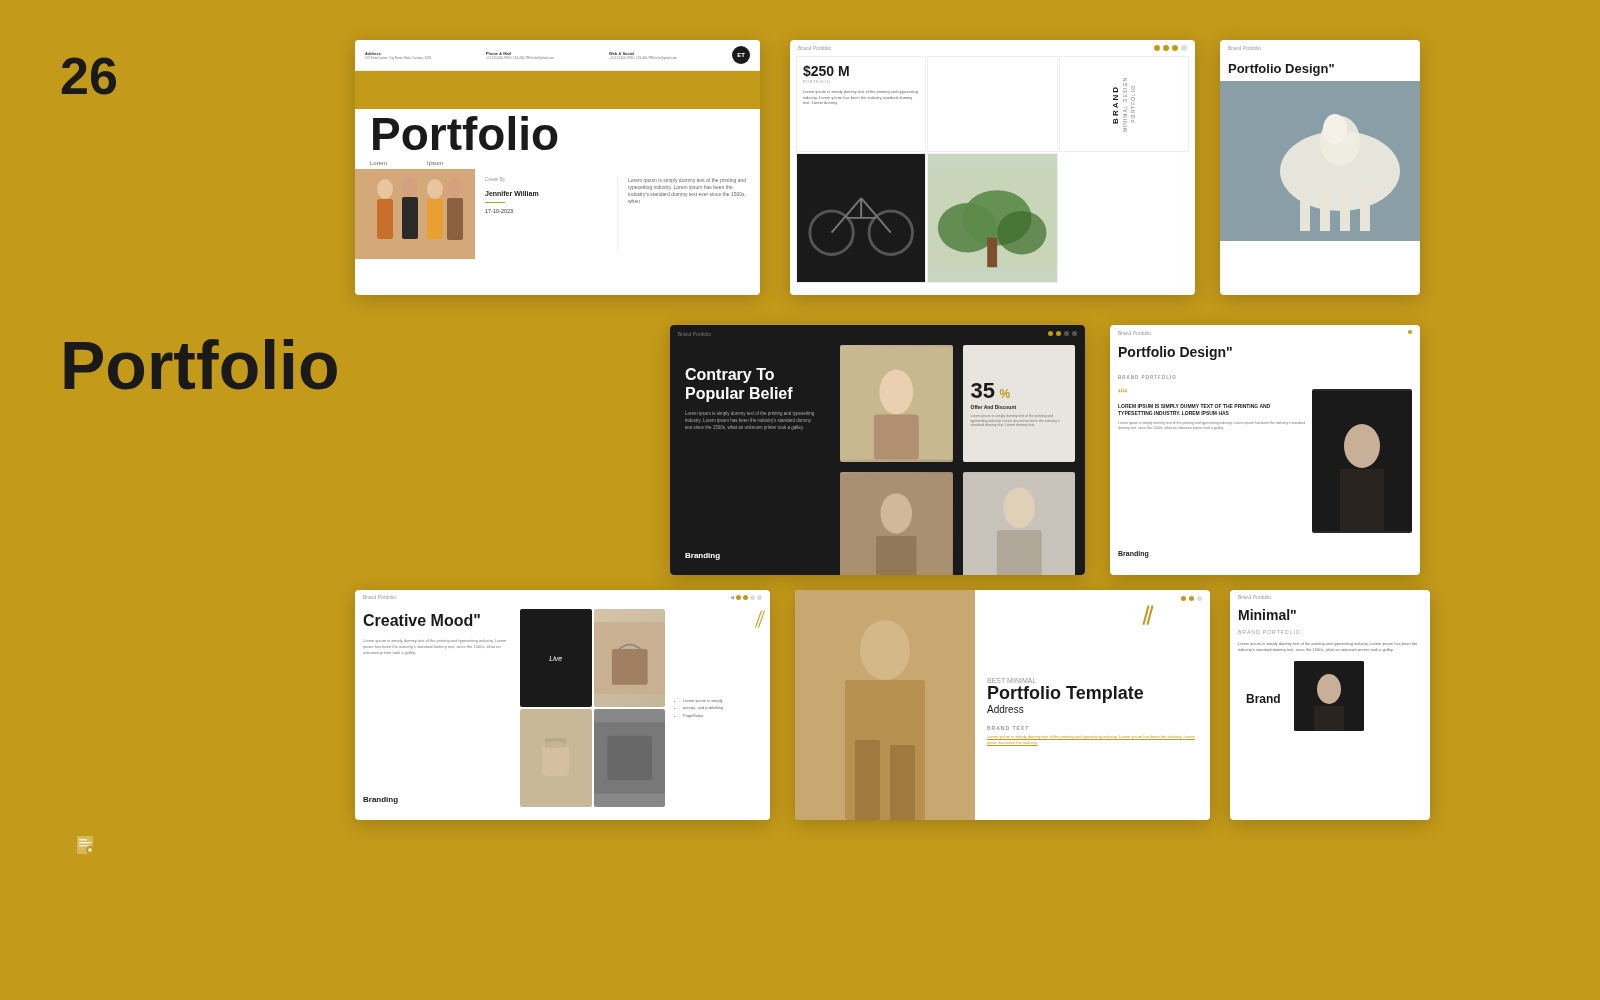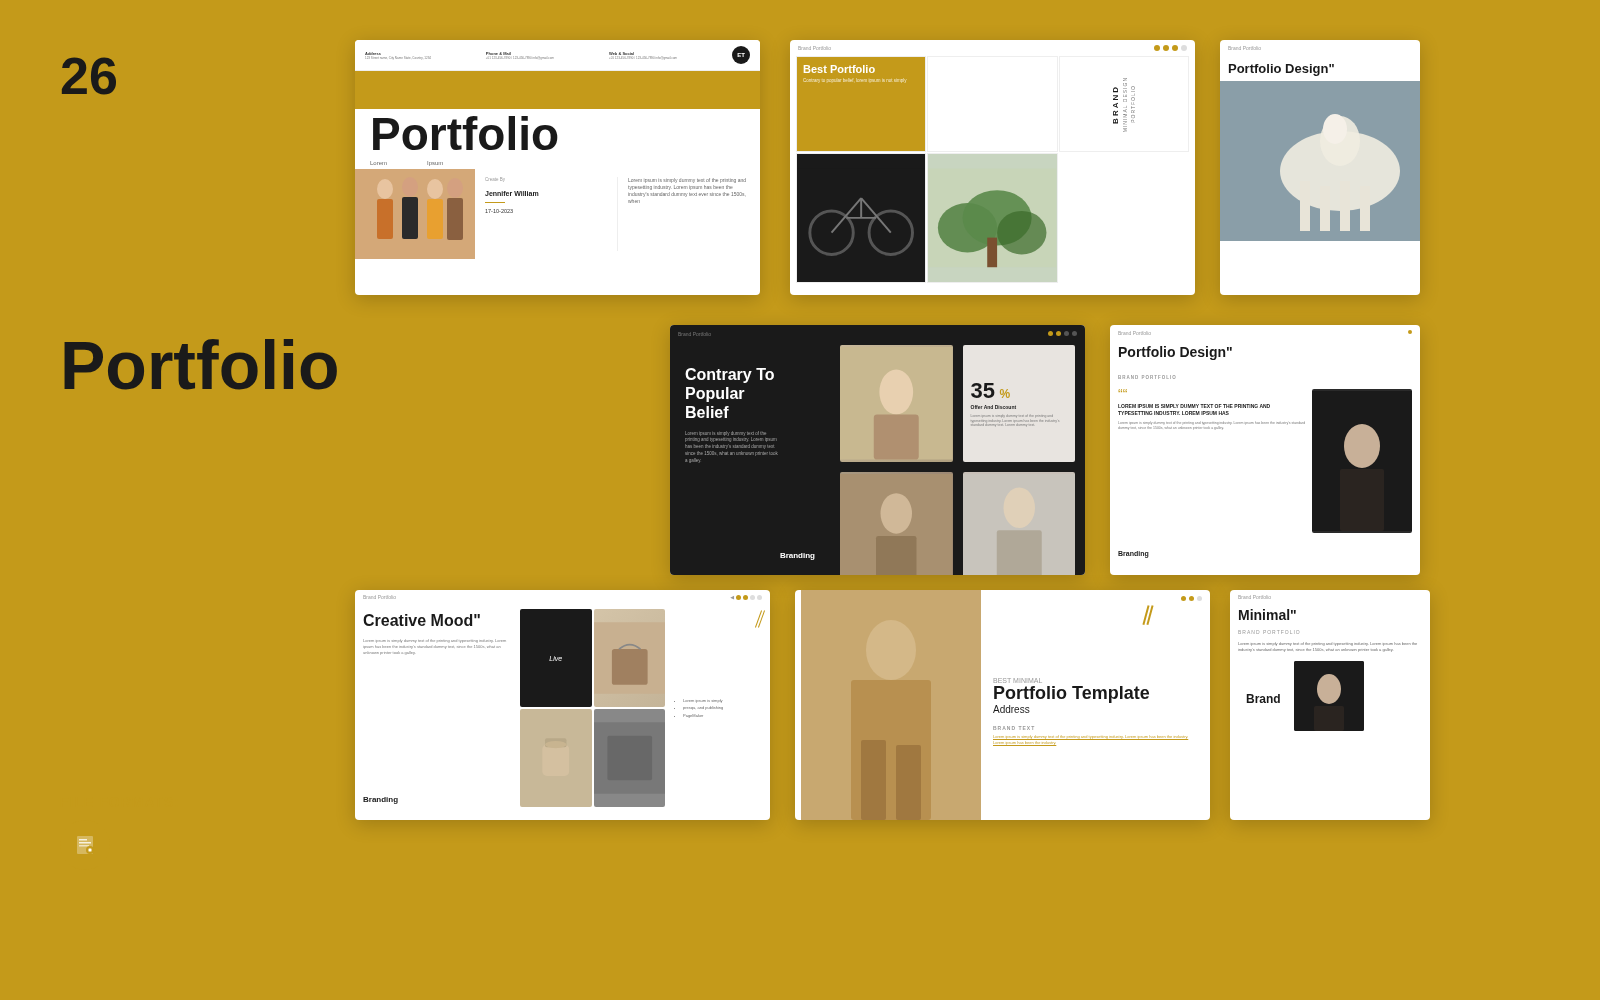--- a/index.html
+++ b/index.html
@@ -313,21 +313,21 @@
       width: 100%;
       height: 160px;
       background: linear-gradient(135deg, #8a9e9a 0%, #6b8080 50%, #4a6060 100%);
       position: relative;
       overflow: hidden;
     }
     .slide-4-left {
       width: 160px;
       padding: 15px;
       display: flex;
-      flex-direction: row;
+      flex-direction: column;
       justify-content: space-between;
     }
     .dot-gold { width: 5px; height: 5px; border-radius: 50%; background: #C49A1A; }
     .dot-gray { width: 5px; height: 5px; border-radius: 50%; background: #555; }
     .slide-4-title-text {
       font-size: 16px;
       font-weight: 700;
       color: white;
       line-height: 1.2;
       margin-top: 25px;
@@ -446,21 +446,20 @@
       border-radius: 2px;
       display: flex;
       align-items: center;
       justify-content: center;
     }
 
     
     .slide-7-content {
       display: flex;
       height: 100%;
-      margin-left: 6px;
     }
     .slide-7-left {
       width: 180px;
       background: linear-gradient(to bottom, #a08060 0%, #c4a070 50%, #d4b080 100%);
       position: relative;
       overflow: hidden;
     }
     .slide-7-figure {
       width: 100%;
       height: 100%;
@@ -630,23 +629,24 @@
     <span>Brand Portfolio</span>
     <div class="slide-2-dots">
       <div class="dot"></div>
       <div class="dot"></div>
       <div class="dot"></div>
       <div class="dot inactive"></div>
     </div>
   </div>
   <div style="display:grid;grid-template-columns:1fr 1fr 1fr;grid-template-rows:auto auto;gap:1px;padding:0 6px 6px;flex:1;height:calc(100% - 22px);">
 
-    <div style="padding:6px;border:0.5px solid #eee;background:#C49A1A;">
-      <div class="slide-2-best-portfolio">Best Portfolio</div>
-      <div class="slide-2-bp-desc">Contrary to popular belief, lorem ipsum is not simply</div>
+    <div style="padding:6px;border:0.5px solid #eee;">
+      <div class="slide-2-amount">$250 M</div>
+      <div class="slide-2-amount-label">PORTFOLIO</div>
+      <div class="slide-2-text-small" style="margin-top:5px;">Lorem ipsum is simply dummy text of the printing and typesetting industry. Lorem ipsum has been the industry standard dummy text. Lorem dummy</div>
     </div>
     <div style="border:0.5px solid #eee;overflow:hidden;">
     </div>
 
     <div style="display:flex;align-items:center;justify-content:center;border:0.5px solid #eee;padding:5px;gap:2px;">
       <span style="writing-mode:vertical-rl;transform:rotate(180deg);font-size:8px;font-weight:700;letter-spacing:2px;color:#1a1a1a;">BRAND</span>
       <span style="writing-mode:vertical-rl;transform:rotate(180deg);font-size:5px;letter-spacing:1px;color:#777;">MINIMAL DESIGN</span>
       <span style="writing-mode:vertical-rl;transform:rotate(180deg);font-size:5px;letter-spacing:1px;color:#777;">PORTFOLIO</span>
     </div>
     <div class="slide-2-image-cell" style="border:0.5px solid #eee;">

